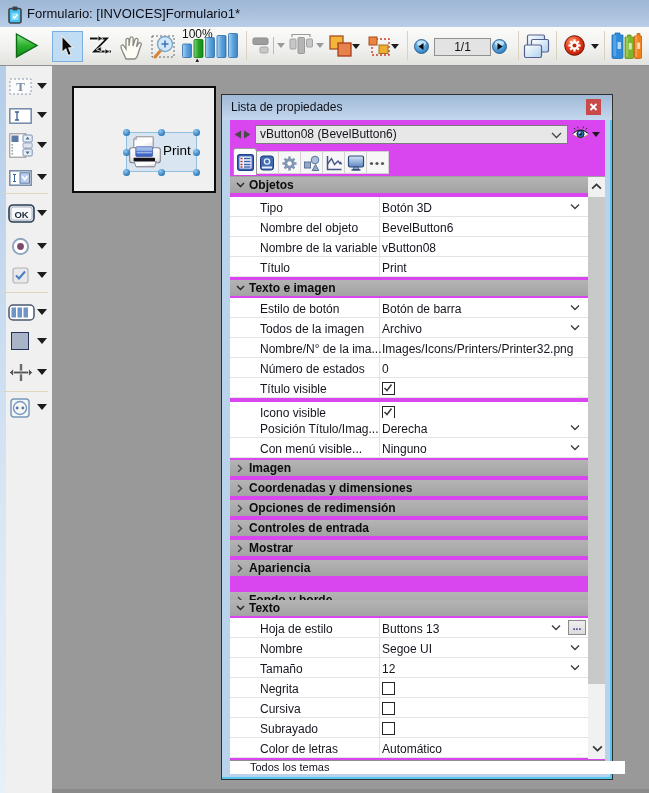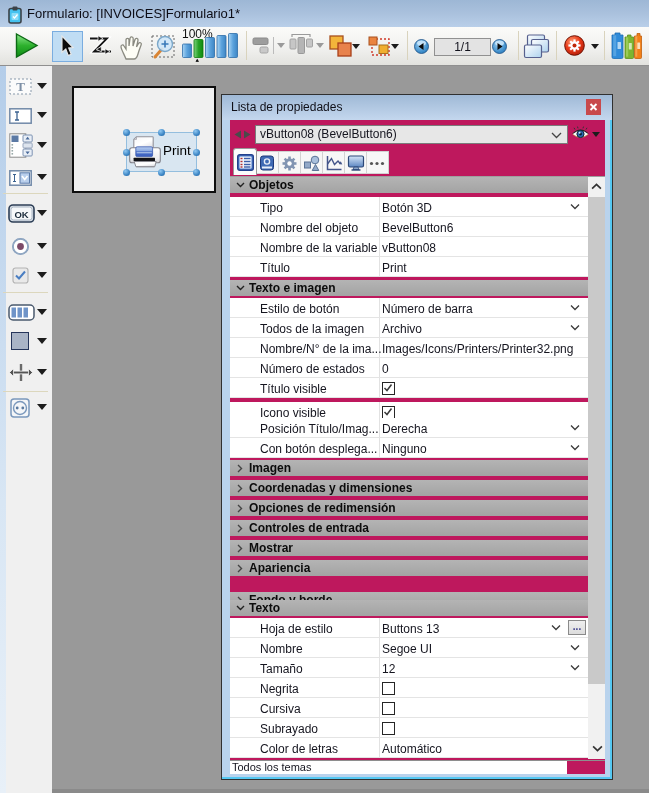--- a/index.html
+++ b/index.html
@@ -18,37 +18,37 @@
 #form{left:72px;top:86px;width:144px;height:107px;background:#f0f0f0;border:2px solid #0d0d0d}
 #sel{left:126px;top:132px;width:71px;height:40px;background:rgba(199,222,243,.55);border:1px solid #94bede}
 .hdl{width:7px;height:7px;border-radius:50%;background:radial-gradient(circle at 35% 30%,#90c8f2,#3c85c4 60%,#1e62a0);}
 #printtxt{left:163px;top:143px;font-size:13.5px;color:#000}
 #propwin{left:221px;top:94px;width:392px;height:686px;background:#b9d3ed;border:1px solid #303030}
 #propwin .cyr{right:0px;top:0;width:2px;height:684px;background:#55c8f2}
 #propwin .cyb{left:0;bottom:0px;width:390px;height:2px;background:#55c8f2}
 #wtitle{left:0;top:0;width:390px;height:25px;background:linear-gradient(180deg,#9fb9d6,#c4d7ee)}
 #wtitle .txt{left:9px;top:5px;font-size:12px;color:#101018}
 #closebtn{left:364px;top:4px;width:15px;height:16px;background:#c8494c;color:#fff;font-size:9px;font-weight:bold;text-align:center;line-height:16px}
-#content{left:8px;top:25px;width:375px;height:654px;background:#be185d}
+#content{left:8px;top:25px;width:375px;height:654px;background:#d946ef}
 #combo{left:25px;top:5px;width:313px;height:19px;background:#e7e7e7;border:1px solid #7b7b7b;font-size:12px;color:#15151f;line-height:17px;padding-left:4px}
 #tabs{left:2px;top:28px;width:370px;height:26px}
 .tab{top:3px;width:22px;height:23px;border:1px solid #d2d2d2;border-left:none;background:#f7f7f7}
 .tabsel{left:0px;top:0px;width:24px;height:27px;background:#fcfcfc;border:1px solid #999;border-bottom:none;border-radius:3px 3px 0 0}
 #tabsep{left:0;top:56px;width:375px;height:1px;background:#9f9f9f}
 .hdr{left:0;width:358px;height:16px;background:linear-gradient(#b4b4b4,#a3a3a3);font-size:12px;font-weight:bold;color:#0c0c0c;line-height:16px;padding-left:19px}
 .row{left:0;width:358px;height:20px;background:#fff;border-bottom:1px solid #e4e4e4}
 .row .dv{position:absolute;left:149px;top:0;width:1px;height:19px;background:#e2e2e2}
 .lab{position:absolute;left:30px;top:4px;font-size:12px;color:#15151f;white-space:nowrap}
 .val{position:absolute;left:152px;top:4px;font-size:12px;color:#15151f;white-space:nowrap}
 .chev{position:absolute;left:340px;top:7px;line-height:0}.chev svg{display:block}.abs svg{display:block}
 .cb{position:absolute;left:152px;top:3.5px;width:13px;height:13px;border:1.6px solid #262626;background:#fff}
 #sbar{left:358px;top:57px;width:17px;height:582px;background:#f1f1f1}
 #sbthumb{left:0px;top:20px;width:17px;height:487px;background:#c9c9c9}
 #botsep{left:0;top:640px;width:375px;height:1px;background:#8e8e8e}
-#botbar{left:0;top:641px;width:337px;height:13px;background:#fff;font-size:11px;color:#15151f;padding-left:2px;line-height:13px}
+#botbar{left:0;top:641px;width:395px;height:13px;background:#fff;font-size:11px;color:#15151f;padding-left:20px;line-height:13px}
 </style></head><body>
 <div id="titlebar" class="abs">
 <svg class="abs" style="left:8px;top:6px" width="14" height="18" viewBox="0 0 14 18">
 <rect x="1" y="2.5" width="12" height="14.5" rx="2" fill="#45c2f0" stroke="#3c4248" stroke-width="1.6"></rect>
 <rect x="4.5" y="0.5" width="5" height="4" rx="1" fill="#3c4248"></rect>
 <rect x="3.5" y="7" width="7" height="7" rx="1" fill="#8adcf8"></rect>
 <path d="M5 10.5 L6.5 12 L9.5 8.5" stroke="#fff" stroke-width="1.2" fill="none"></path>
 </svg>
 <div class="abs txt">Formulario: [INVOICES]Formulario1*</div>
 </div>
@@ -484,21 +484,21 @@
         <span class="dv"></span>
         <span class="lab">Título</span>
         <span class="val">Print</span>
       </div>
 <div class="hdr abs" style="top:160px"><svg width="9" height="6" viewBox="0 0 9 6" style="position:absolute;left:6px;top:5px">
           <path d="M1 1 L4.5 4.5 L8 1" stroke="#222" stroke-width="1.4" fill="none"></path>
         </svg>Texto e imagen</div>
 <div class="row abs" style="top:178px">
         <span class="dv"></span>
         <span class="lab">Estilo de botón</span>
-        <span class="val">Número de barra</span>
+        <span class="val">Botón de barra</span>
         <span class="chev">
           <svg width="10" height="6" viewBox="0 0 10 6">
             <path d="M1 0.5 L5 4.5 L9 0.5" stroke="#3a3a3a" stroke-width="1.3" fill="none"></path>
           </svg>
         </span>
       </div>
 <div class="row abs" style="top:198px">
         <span class="dv"></span>
         <span class="lab">Todos de la imagen</span>
         <span class="val">Archivo</span>
@@ -541,21 +541,21 @@
         <span class="lab">Posición Título/Imag...</span>
         <span class="val">Derecha</span>
         <span class="chev">
           <svg width="10" height="6" viewBox="0 0 10 6">
             <path d="M1 0.5 L5 4.5 L9 0.5" stroke="#3a3a3a" stroke-width="1.3" fill="none"></path>
           </svg>
         </span>
       </div>
 <div class="row abs" style="top:318px">
         <span class="dv"></span>
-        <span class="lab">Con botón desplega...</span>
+        <span class="lab">Con menú visible...</span>
         <span class="val">Ninguno</span>
         <span class="chev">
           <svg width="10" height="6" viewBox="0 0 10 6">
             <path d="M1 0.5 L5 4.5 L9 0.5" stroke="#3a3a3a" stroke-width="1.3" fill="none"></path>
           </svg>
         </span>
       </div>
 <div class="hdr abs" style="top:340px"><svg width="6" height="9" viewBox="0 0 6 9" style="position:absolute;left:7px;top:4px">
           <path d="M1 1 L4.5 4.5 L1 8" stroke="#444" stroke-width="1.4" fill="none"></path>
         </svg>Imagen</div>

